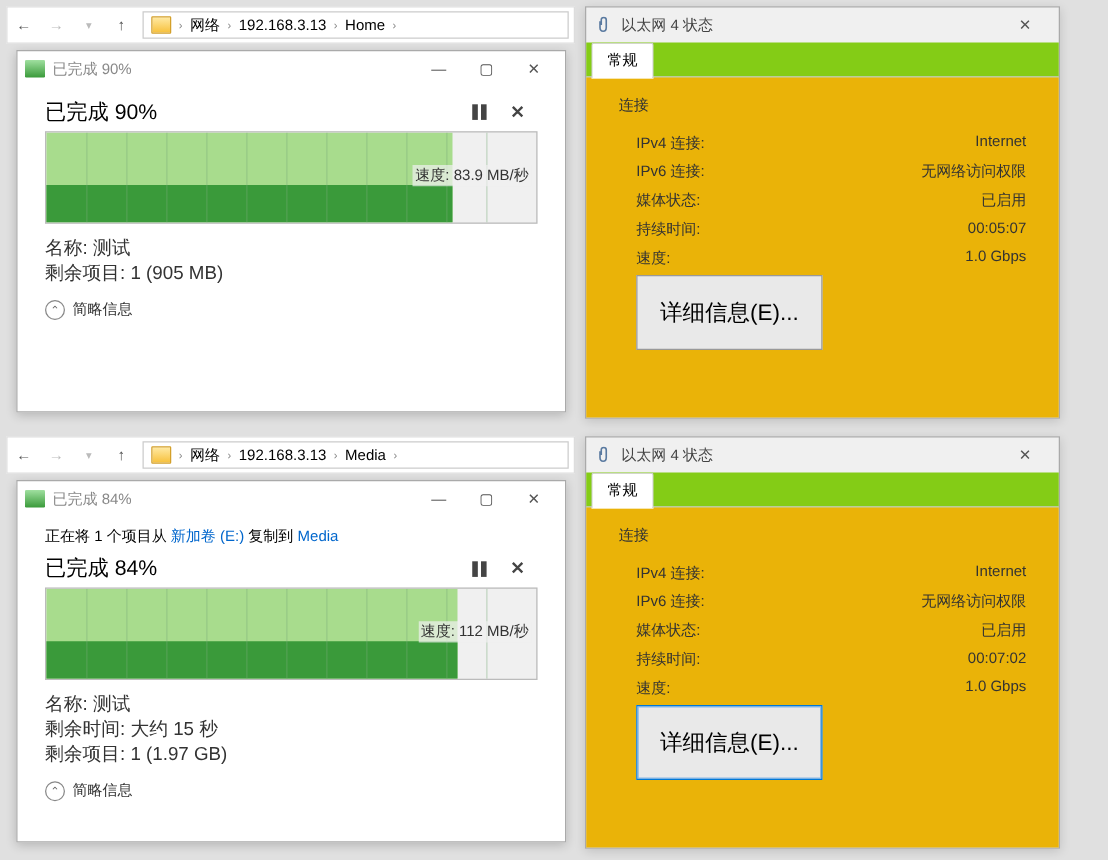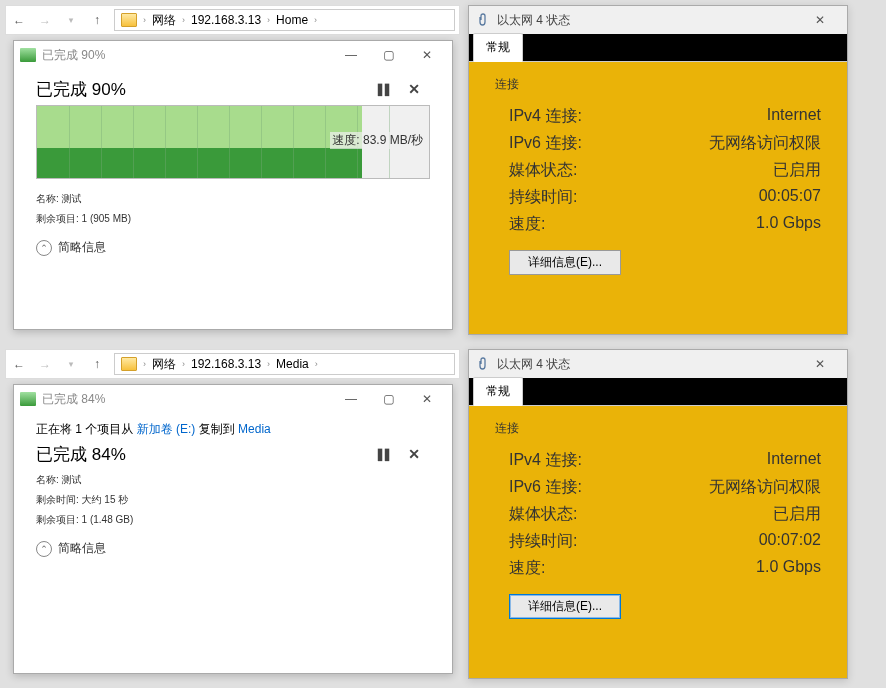--- a/index.html
+++ b/index.html
@@ -30,37 +30,37 @@
 .copy-pct { font-size: 17px; margin-bottom: 4px; display: flex; align-items: center; }
 .copy-pct-text { flex: 1; }
 .pause-btn, .stop-btn { width: 32px; height: 24px; display: flex; align-items: center; justify-content: center; font-size: 14px; font-weight: bold; color: #444; }
 .pause-btn { font-size: 12px; letter-spacing: -3px; }
 .graph { position: relative; width: 394px; height: 74px; border: 1px solid #bbb; background: #f0f0f0; margin-bottom: 10px; overflow: hidden; }
 .graph-fill-light { position: absolute; left: 0; top: 0; height: 100%; background: #a8dc8d; }
 .graph-fill-dark { position: absolute; left: 0; bottom: 0; height: 30px; background: #3a9a3a; }
 .graph-grid { position: absolute; inset: 0; pointer-events: none; }
 .graph-grid-v { position: absolute; top: 0; bottom: 0; width: 1px; background: rgba(120,170,120,0.4); }
 .speed-label { position: absolute; right: 4px; top: 26px; font-size: 12px; color: #333; background: rgba(240,240,240,0.7); padding: 0 2px; }
-.copy-info { font-size: 10px; color: #333; line-height: 20px; margin-bottom: 10px; }
+.copy-info { font-size: 15px; color: #333; line-height: 20px; margin-bottom: 10px; }
 .brief-row { display: flex; align-items: center; gap: 6px; color: #333; margin-top: 6px; }
 .chev-circle { width: 16px; height: 16px; border: 1px solid #888; border-radius: 50%; display: flex; align-items: center; justify-content: center; font-size: 9px; color: #666; }
 
 
 .eth-dlg { position: absolute; left: 468px; top: 5px; width: 380px; height: 330px; background: #f0f0f0; border: 1px solid #aaa; font-size: 12px; box-shadow: 0 2px 8px rgba(0,0,0,0.15); }
 .eth-title { height: 28px; display: flex; align-items: center; padding: 0 8px; }
 .eth-title-icon { width: 14px; height: 14px; margin-right: 6px; display:flex; align-items:center; justify-content:center; color:#5a7aa0; }
 .eth-title-text { flex: 1; color: #444; }
-.tab-strip { height: 28px; display: flex; align-items: flex-end; padding-left: 4px; background: #000000; border-bottom: 1px solid #ccc; }
+.tab-strip { height: 28px; display: flex; align-items: center; padding-left: 4px; background: #84cc16; border-bottom: 1px solid #ccc; }
 .tab { padding: 5px 12px; font-size: 12px; border: 1px solid #ccc; border-bottom: 1px solid #fff; background: #fff; margin-bottom: -1px; border-radius: 2px 2px 0 0; }
 .eth-body { padding: 14px 26px; background: #eab308; height: calc(100% - 56px); }
 .sect-head { font-size: 12px; color: #333; margin-bottom: 10px; }
-.eth-row { display: flex; font-size: 16px; color: #333; padding: 3px 0 3px 14px; }
+.eth-row { display: flex; font-size: 12px; color: #333; padding: 3px 0 3px 14px; }
 .eth-row .k { flex: 1; }
 .eth-row .v { text-align: left; }
-.detail-btn { margin: 12px 0 0 14px; padding: 3px 18px; font-size: 12px; border: 1px solid #999; background: #e9e9e9; }
+.detail-btn { margin: 2px 0 0 14px; padding: 17px 18px; font-size: 18px; border: 1px solid #999; background: #e9e9e9; }
 .detail-btn.focus { border: 1px solid #0078d7; box-shadow: inset 0 0 0 1px #8ab8e6; }
 </style>
 </head>
 <body>
 
 <div class="full" id="root">
     <div class="half half-top">
       <div class="explorer-bar">
     <div class="nav-btn">←</div>
     <div class="nav-btn dis">→</div>
@@ -181,24 +181,42 @@
     </div>
     <div class="copy-body">
       <div class="copy-desc">
         <span>正在将 1 个项目从 </span><span class="link">新加卷 (E:)</span><span> 复制到 </span><span class="link">Media</span>
       </div>
       <div class="copy-pct">
         <div class="copy-pct-text">已完成 84%</div>
         <div class="pause-btn">❚❚</div>
         <div class="stop-btn">✕</div>
       </div>
+      <div class="graph">
+        <div class="graph-fill-light" style="width:84%"></div>
+        <div class="graph-fill-dark" style="width:84%"></div>
+        <div class="graph-grid">
+              <div class="graph-grid-v" style="left:32px"></div>
+              <div class="graph-grid-v" style="left:64px"></div>
+              <div class="graph-grid-v" style="left:96px"></div>
+              <div class="graph-grid-v" style="left:128px"></div>
+              <div class="graph-grid-v" style="left:160px"></div>
+              <div class="graph-grid-v" style="left:192px"></div>
+              <div class="graph-grid-v" style="left:224px"></div>
+              <div class="graph-grid-v" style="left:256px"></div>
+              <div class="graph-grid-v" style="left:288px"></div>
+              <div class="graph-grid-v" style="left:320px"></div>
+              <div class="graph-grid-v" style="left:352px"></div>
+            </div>
+        <div class="speed-label">速度: 112 MB/秒</div>
+      </div>
       <div class="copy-info">
         <div>名称: 测试</div>
         <div>剩余时间: 大约 15 秒</div>
-        <div>剩余项目: 1 (1.48 GB)</div>
+        <div>剩余项目: 1 (1.97 GB)</div>
       </div>
       <div class="brief-row">
         <div class="chev-circle">⌃</div>
         <span>简略信息</span>
       </div>
     </div>
       </div>
       <div class="eth-dlg">
     <div class="eth-title">
       <div class="eth-title-icon">

